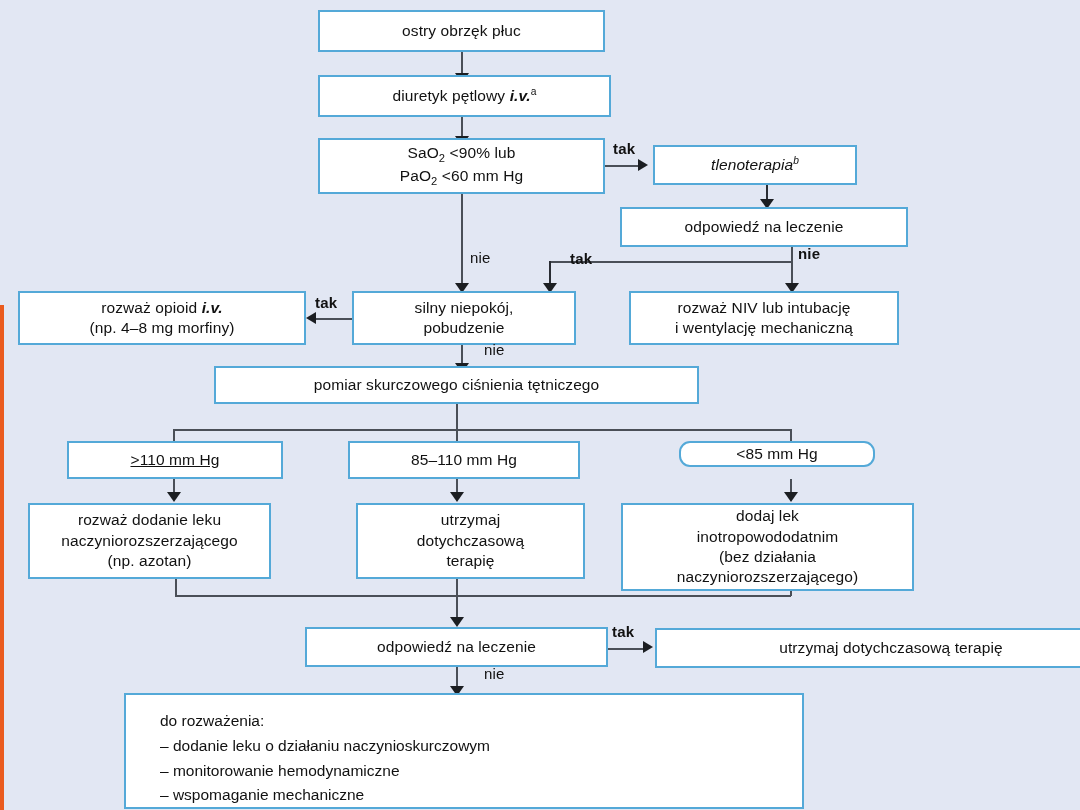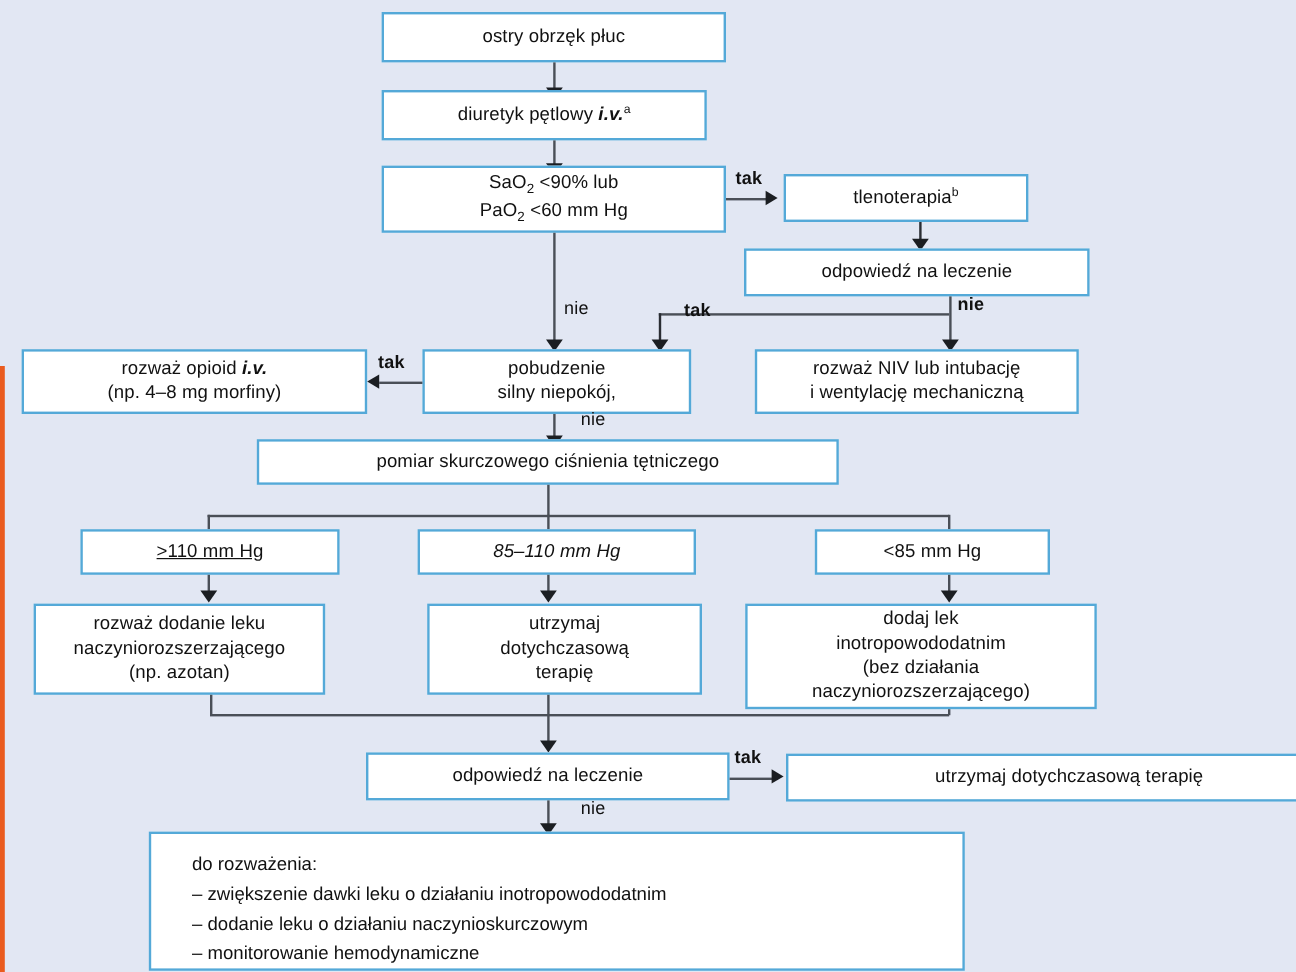--- a/index.html
+++ b/index.html
@@ -100,38 +100,38 @@
 <div id="canvas">
 
   <div class="accent-bar"></div>
 
   <div class="node" style="left:318px; top:10px; width:287px; height:42px;">
     <span class="txt">ostry obrzęk płuc</span>
   </div>
   <div class="edge v" style="left:461px; top:52px; height:23px;"></div>
   <div class="arrow-down" style="left:455px; top:73px;"></div>
 
-  <div class="node" style="left:318px; top:75px; width:271px; height:42px;">
+  <div class="node" style="left:318px; top:75px; width:293px; height:42px;">
     <span class="txt"><span>diuretyk pętlowy </span><span class="ital">i.v.</span><sup>a</sup></span>
   </div>
   <div class="edge v" style="left:461px; top:117px; height:21px;"></div>
   <div class="arrow-down" style="left:455px; top:136px;"></div>
 
   <div class="node" style="left:318px; top:138px; width:287px; height:56px;">
     <span class="txt">
       <span class="ln"><span>SaO</span><sub>2</sub><span> &lt;90% lub</span></span>
       <span class="ln"><span>PaO</span><sub>2</sub><span> &lt;60 mm Hg</span></span>
     </span>
   </div>
 
   <div class="edge h" style="left:605px; top:165px; width:38px;"></div>
   <div class="arrow-right" style="left:638px; top:159px;"></div>
   <div class="elabel" style="left:613px; top:140px; font-weight:bold;">tak</div>
 
-  <div class="node" style="left:653px; top:145px; width:204px; height:40px;">
+  <div class="node" style="left:653px; top:145px; width:204px; height:40px;font-style:italic;">
     <span class="txt"><span>tlenoterapia</span><sup>b</sup></span>
   </div>
   <div class="edge v thick" style="left:766px; top:185px; height:18px; width:2px;"></div>
   <div class="arrow-down" style="left:760px; top:199px;"></div>
 
   <div class="node" style="left:620px; top:207px; width:288px; height:40px;">
     <span class="txt">odpowiedź na leczenie</span>
   </div>
 
   <div class="edge v" style="left:791px; top:247px; height:40px;"></div>
@@ -149,22 +149,22 @@
 
   <div class="node" style="left:18px; top:291px; width:288px; height:54px;">
     <span class="txt">
       <span class="ln"><span>rozważ opioid </span><span class="ital">i.v.</span></span>
       <span class="ln">(np. 4–8 mg morfiny)</span>
     </span>
   </div>
 
   <div class="node" style="left:352px; top:291px; width:224px; height:54px;">
     <span class="txt">
+      <span class="ln">silny niepokój,</span>
       <span class="ln">pobudzenie</span>
-      <span class="ln">silny niepokój,</span>
     </span>
   </div>
 
   <div class="edge h" style="left:316px; top:318px; width:36px;"></div>
   <div class="arrow-left" style="left:306px; top:312px;"></div>
   <div class="elabel" style="left:315px; top:294px; font-weight:bold;">tak</div>
 
   <div class="node" style="left:629px; top:291px; width:270px; height:54px;">
     <span class="txt">
       <span class="ln">rozważ NIV lub intubację</span>
@@ -185,24 +185,24 @@
   <div class="edge v" style="left:173px; top:429px; height:30px;"></div>
   <div class="edge v" style="left:456px; top:429px; height:30px;"></div>
   <div class="edge v" style="left:790px; top:429px; height:30px;"></div>
   <div class="arrow-down" style="left:167px; top:455px;"></div>
   <div class="arrow-down" style="left:450px; top:455px;"></div>
   <div class="arrow-down" style="left:784px; top:455px;"></div>
 
   <div class="node" style="left:67px; top:441px; width:216px; height:38px;text-decoration:underline;">
     <span class="txt">&gt;110 mm Hg</span>
   </div>
-  <div class="node" style="left:348px; top:441px; width:232px; height:38px;font-style:italic;">
+  <div class="node" style="left:348px; top:441px; width:232px; height:38px;">
     <span class="txt">85–110 mm Hg</span>
   </div>
-  <div class="node" style="left:679px; top:441px; width:196px; height:38px;">
+  <div class="node" style="left:679px; top:441px; width:196px; height:26px;border-radius:11px;">
     <span class="txt">&lt;85 mm Hg</span>
   </div>
 
   <div class="edge v" style="left:173px; top:479px; height:18px;"></div>
   <div class="arrow-down" style="left:167px; top:492px;"></div>
   <div class="edge v" style="left:456px; top:479px; height:18px;"></div>
   <div class="arrow-down" style="left:450px; top:492px;"></div>
   <div class="edge v" style="left:790px; top:479px; height:18px;"></div>
   <div class="arrow-down" style="left:784px; top:492px;"></div>
 
@@ -246,19 +246,18 @@
   <div class="node" style="left:655px; top:628px; width:444px; height:40px;padding-left:28px;">
     <span class="txt">utrzymaj dotychczasową terapię</span>
   </div>
 
   <div class="edge v" style="left:456px; top:667px; height:26px;"></div>
   <div class="arrow-down" style="left:450px; top:686px;"></div>
   <div class="elabel" style="left:484px; top:665px;">nie</div>
 
   <div class="listbox" style="left:124px; top:693px; width:680px; height:116px;">
     <span class="head">do rozważenia:</span>
-    <span class="li">–  zwiększenie dawki leku o działaniu inotropowododatnim</span>
     <span class="li">–  dodanie leku o działaniu naczynioskurczowym</span>
     <span class="li">–  monitorowanie hemodynamiczne</span>
     <span class="li">–  wspomaganie mechaniczne</span>
   </div>
 
 </div>
 
 </body></html>

